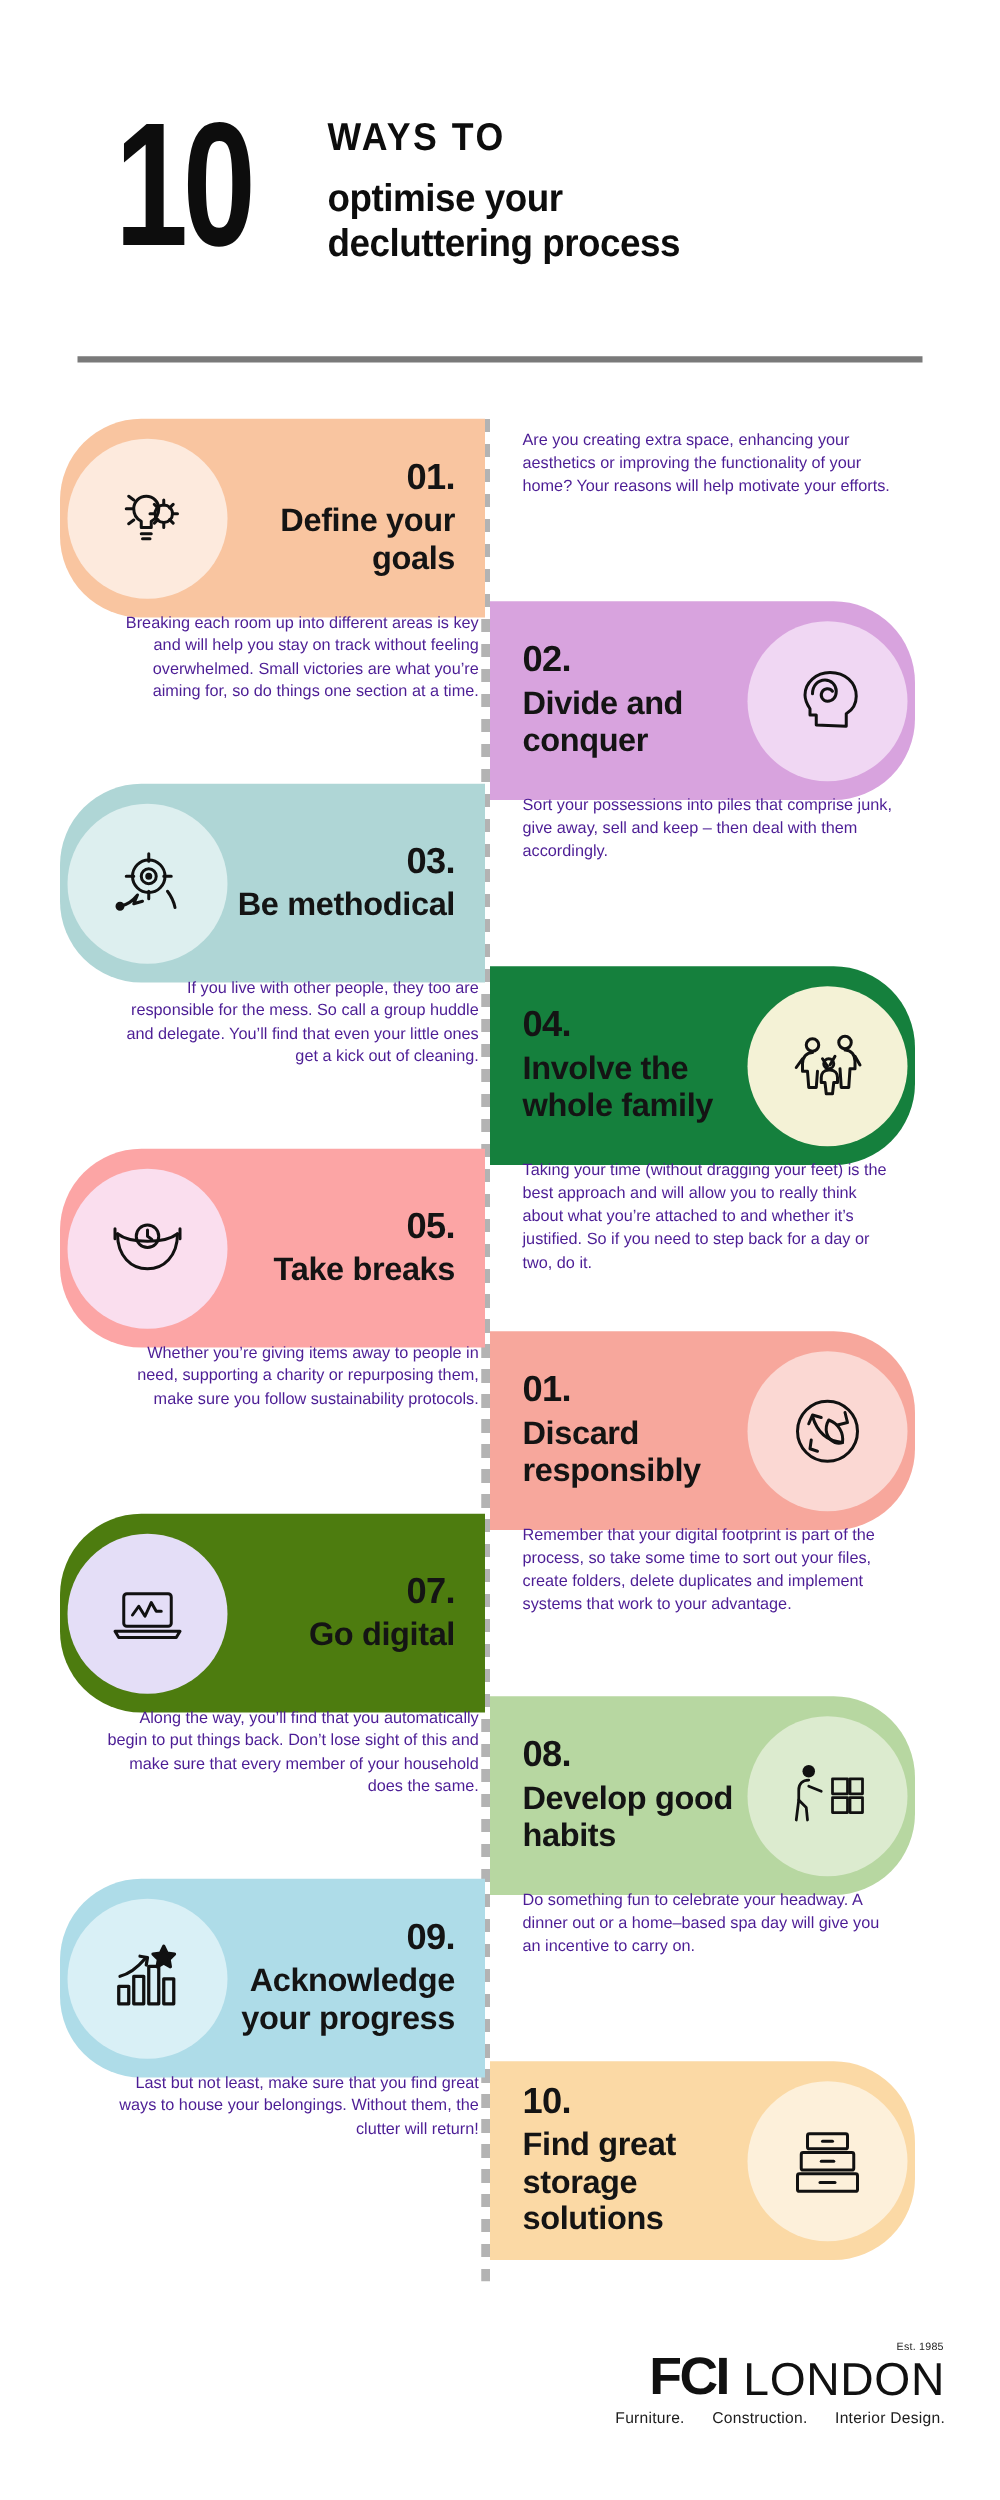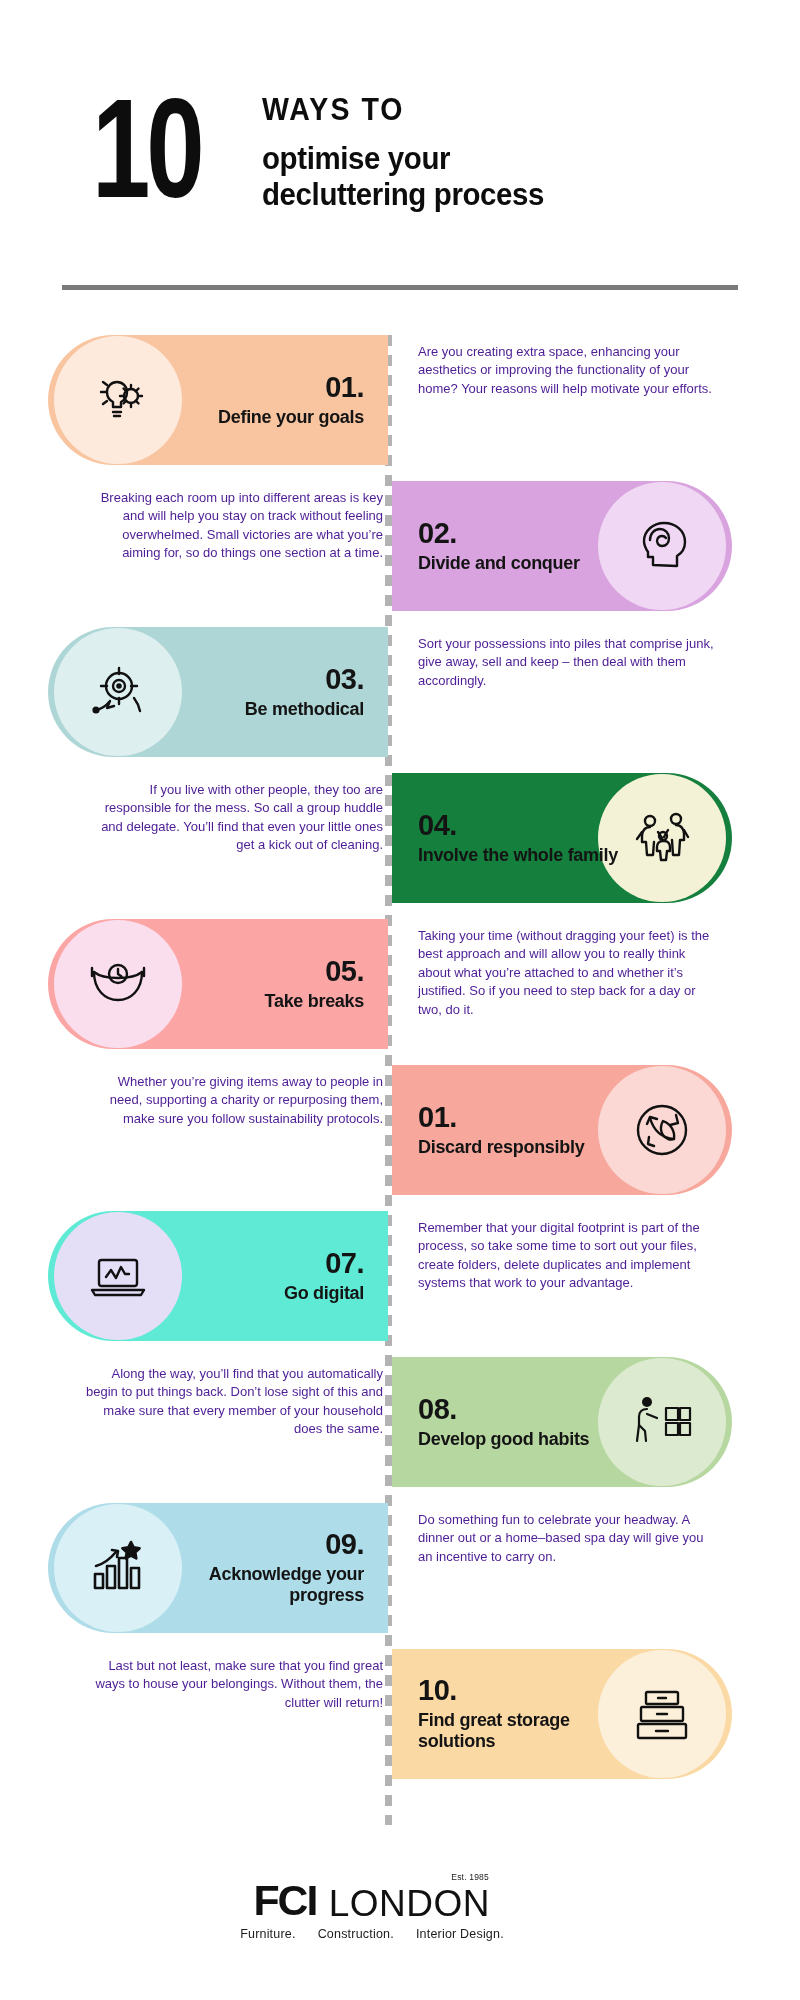--- a/index.html
+++ b/index.html
@@ -97,21 +97,21 @@
   .step {
     position: relative;
     width: 800px;
     height: 146px;
   }
 
   
   .pill {
     position: absolute;
     top: 0;
-    height: 130px;
+    height: 159px;
     width: 340px;
     display: flex;
     align-items: center;
   }
   .step.left .pill {
     left: 48px;
     border-radius: 65px 0 0 65px;
     justify-content: flex-end;
     padding-right: 24px;
     flex-direction: row;
@@ -151,21 +151,21 @@
   .step.right .pill-text { text-align: left; }
 
   .step-num {
     font-size: 29px;
     font-weight: 700;
     color: #141414;
     line-height: 1.0;
     letter-spacing: -0.5px;
   }
   .step-title {
-    font-size: 18px;
+    font-size: 26px;
     font-weight: 700;
     color: #141414;
     line-height: 1.14;
     margin-top: 5px;
     letter-spacing: -0.3px;
   }
 
   
   .desc {
     position: absolute;
@@ -174,26 +174,26 @@
     font-size: 13px;
     line-height: 1.42;
     color: #4c1d95;
   }
   .step.left .desc  { left: 418px; text-align: left; }
   .step.right .desc { left: 85px;  text-align: right; }
 
   
   .footer {
     position: absolute;
-    left: 0;
+    left: 12px;
     top: 1880px;
     width: 744px;
     display: flex;
     flex-direction: column;
-    align-items: center;
+    align-items: flex-end;
   }
   .logo-row {
     display: flex;
     align-items: flex-end;
   }
   .logo-fci {
     font-size: 42px;
     font-weight: 700;
     letter-spacing: -2px;
     color: #111;
@@ -349,21 +349,21 @@
     </svg>
           </div>
           <div class="pill-text">
             <div class="step-num">01.</div>
             <div class="step-title">Discard responsibly</div>
           </div>
         </div>
         <div class="desc">Whether you’re giving items away to people in need, supporting a charity or repurposing them, make sure you follow sustainability protocols.</div>
       </div>
       <div class="step left">
-        <div class="pill" style="background:#5eead4">
+        <div class="pill" style="background:#4d7c0f">
           <div class="icon-bubble" style="background:#E4DEF7">
             <svg viewBox="0 0 64 64" fill="none" stroke="#111" stroke-width="2.4" stroke-linecap="round" stroke-linejoin="round">
       <rect x="13" y="16" width="38" height="26" rx="2.5"></rect>
       <path d="M6 46h52l-3 5H9z"></path>
       <path d="M20 33l5-7 5 8 5-11 4 7h4"></path>
     </svg>
           </div>
           <div class="pill-text">
             <div class="step-num">07.</div>
             <div class="step-title">Go digital</div>

